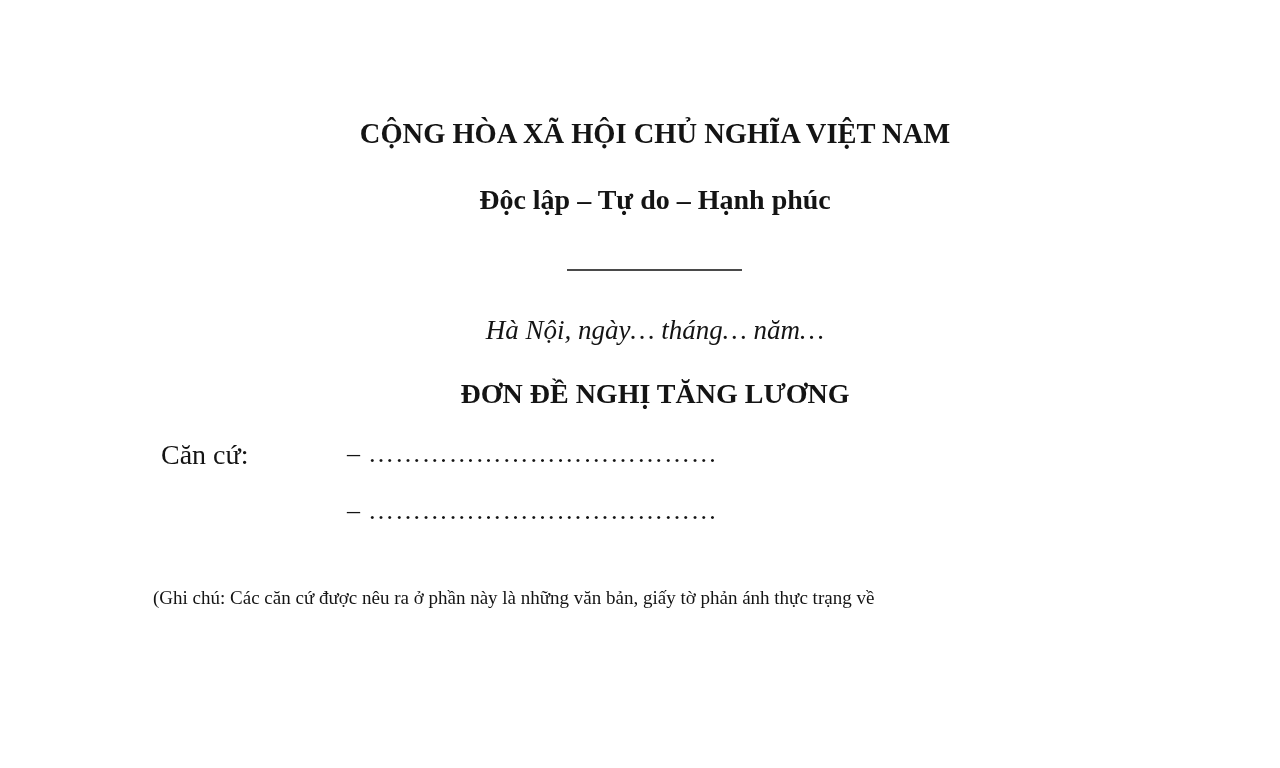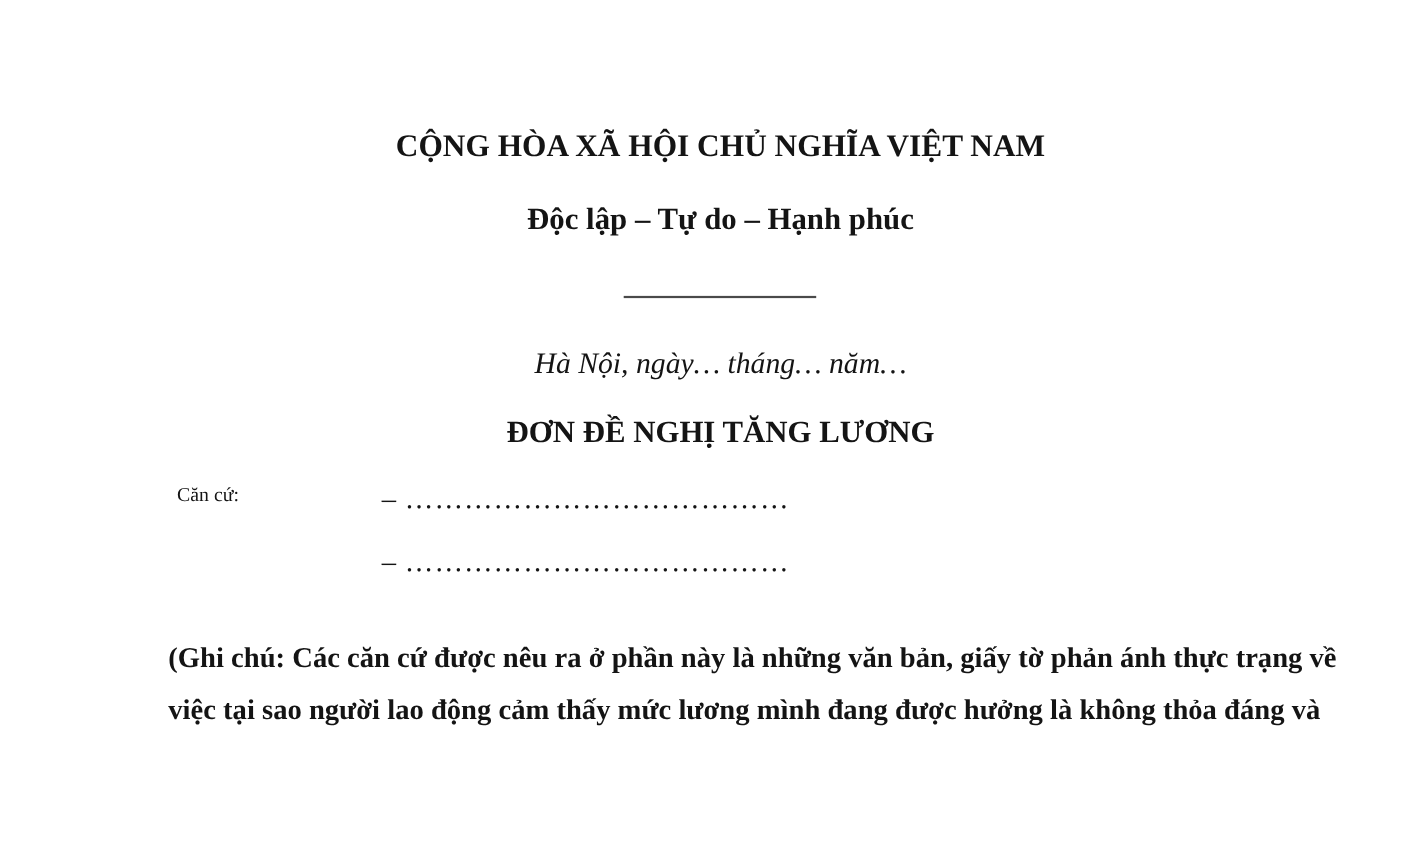--- a/index.html
+++ b/index.html
@@ -53,21 +53,21 @@
     }
     .doc-title {
       top: 378px;
       font-size: 28px;
       font-weight: bold;
     }
     .basis-label {
       position: absolute;
       left: 161px;
       top: 439px;
-      font-size: 18px;
+      font-size: 28px;
     }
     .basis-item {
       position: absolute;
       left: 347px;
       font-size: 26px;
       white-space: nowrap;
       display: flex;
       align-items: baseline;
     }
     .basis-item .dash {
@@ -77,25 +77,24 @@
     .basis-item .dots {
       letter-spacing: 0.9px;
     }
     .basis-item-1 { top: 439px; }
     .basis-item-2 { top: 496px; }
     .note {
       position: absolute;
       left: 153px;
       top: 574px;
       width: 1010px;
-      font-size: 26px;
+      font-size: 19px;
       line-height: 47.5px;
       text-align: justify;
       text-align-last: left;
-      font-weight: bold;
     }
     .note-line {
       display: block;
       white-space: nowrap;
     }
   </style>
 </head>
 <body>
 
 <div class="page">
@@ -117,16 +116,15 @@
     <span class="dots">…………………………………</span>
   </div>
 
   <div class="basis-item basis-item-2">
     <span class="dash">–</span>
     <span class="dots">…………………………………</span>
   </div>
 
   <div class="note">
     <span class="note-line">(Ghi chú: Các căn cứ được nêu ra ở phần này là những văn bản, giấy tờ phản ánh thực trạng về</span>
-    <span class="note-line">việc tại sao người lao động cảm thấy mức lương mình đang được hưởng là không thỏa đáng và</span>
   </div>
 
 </div>
 
 </body></html>

